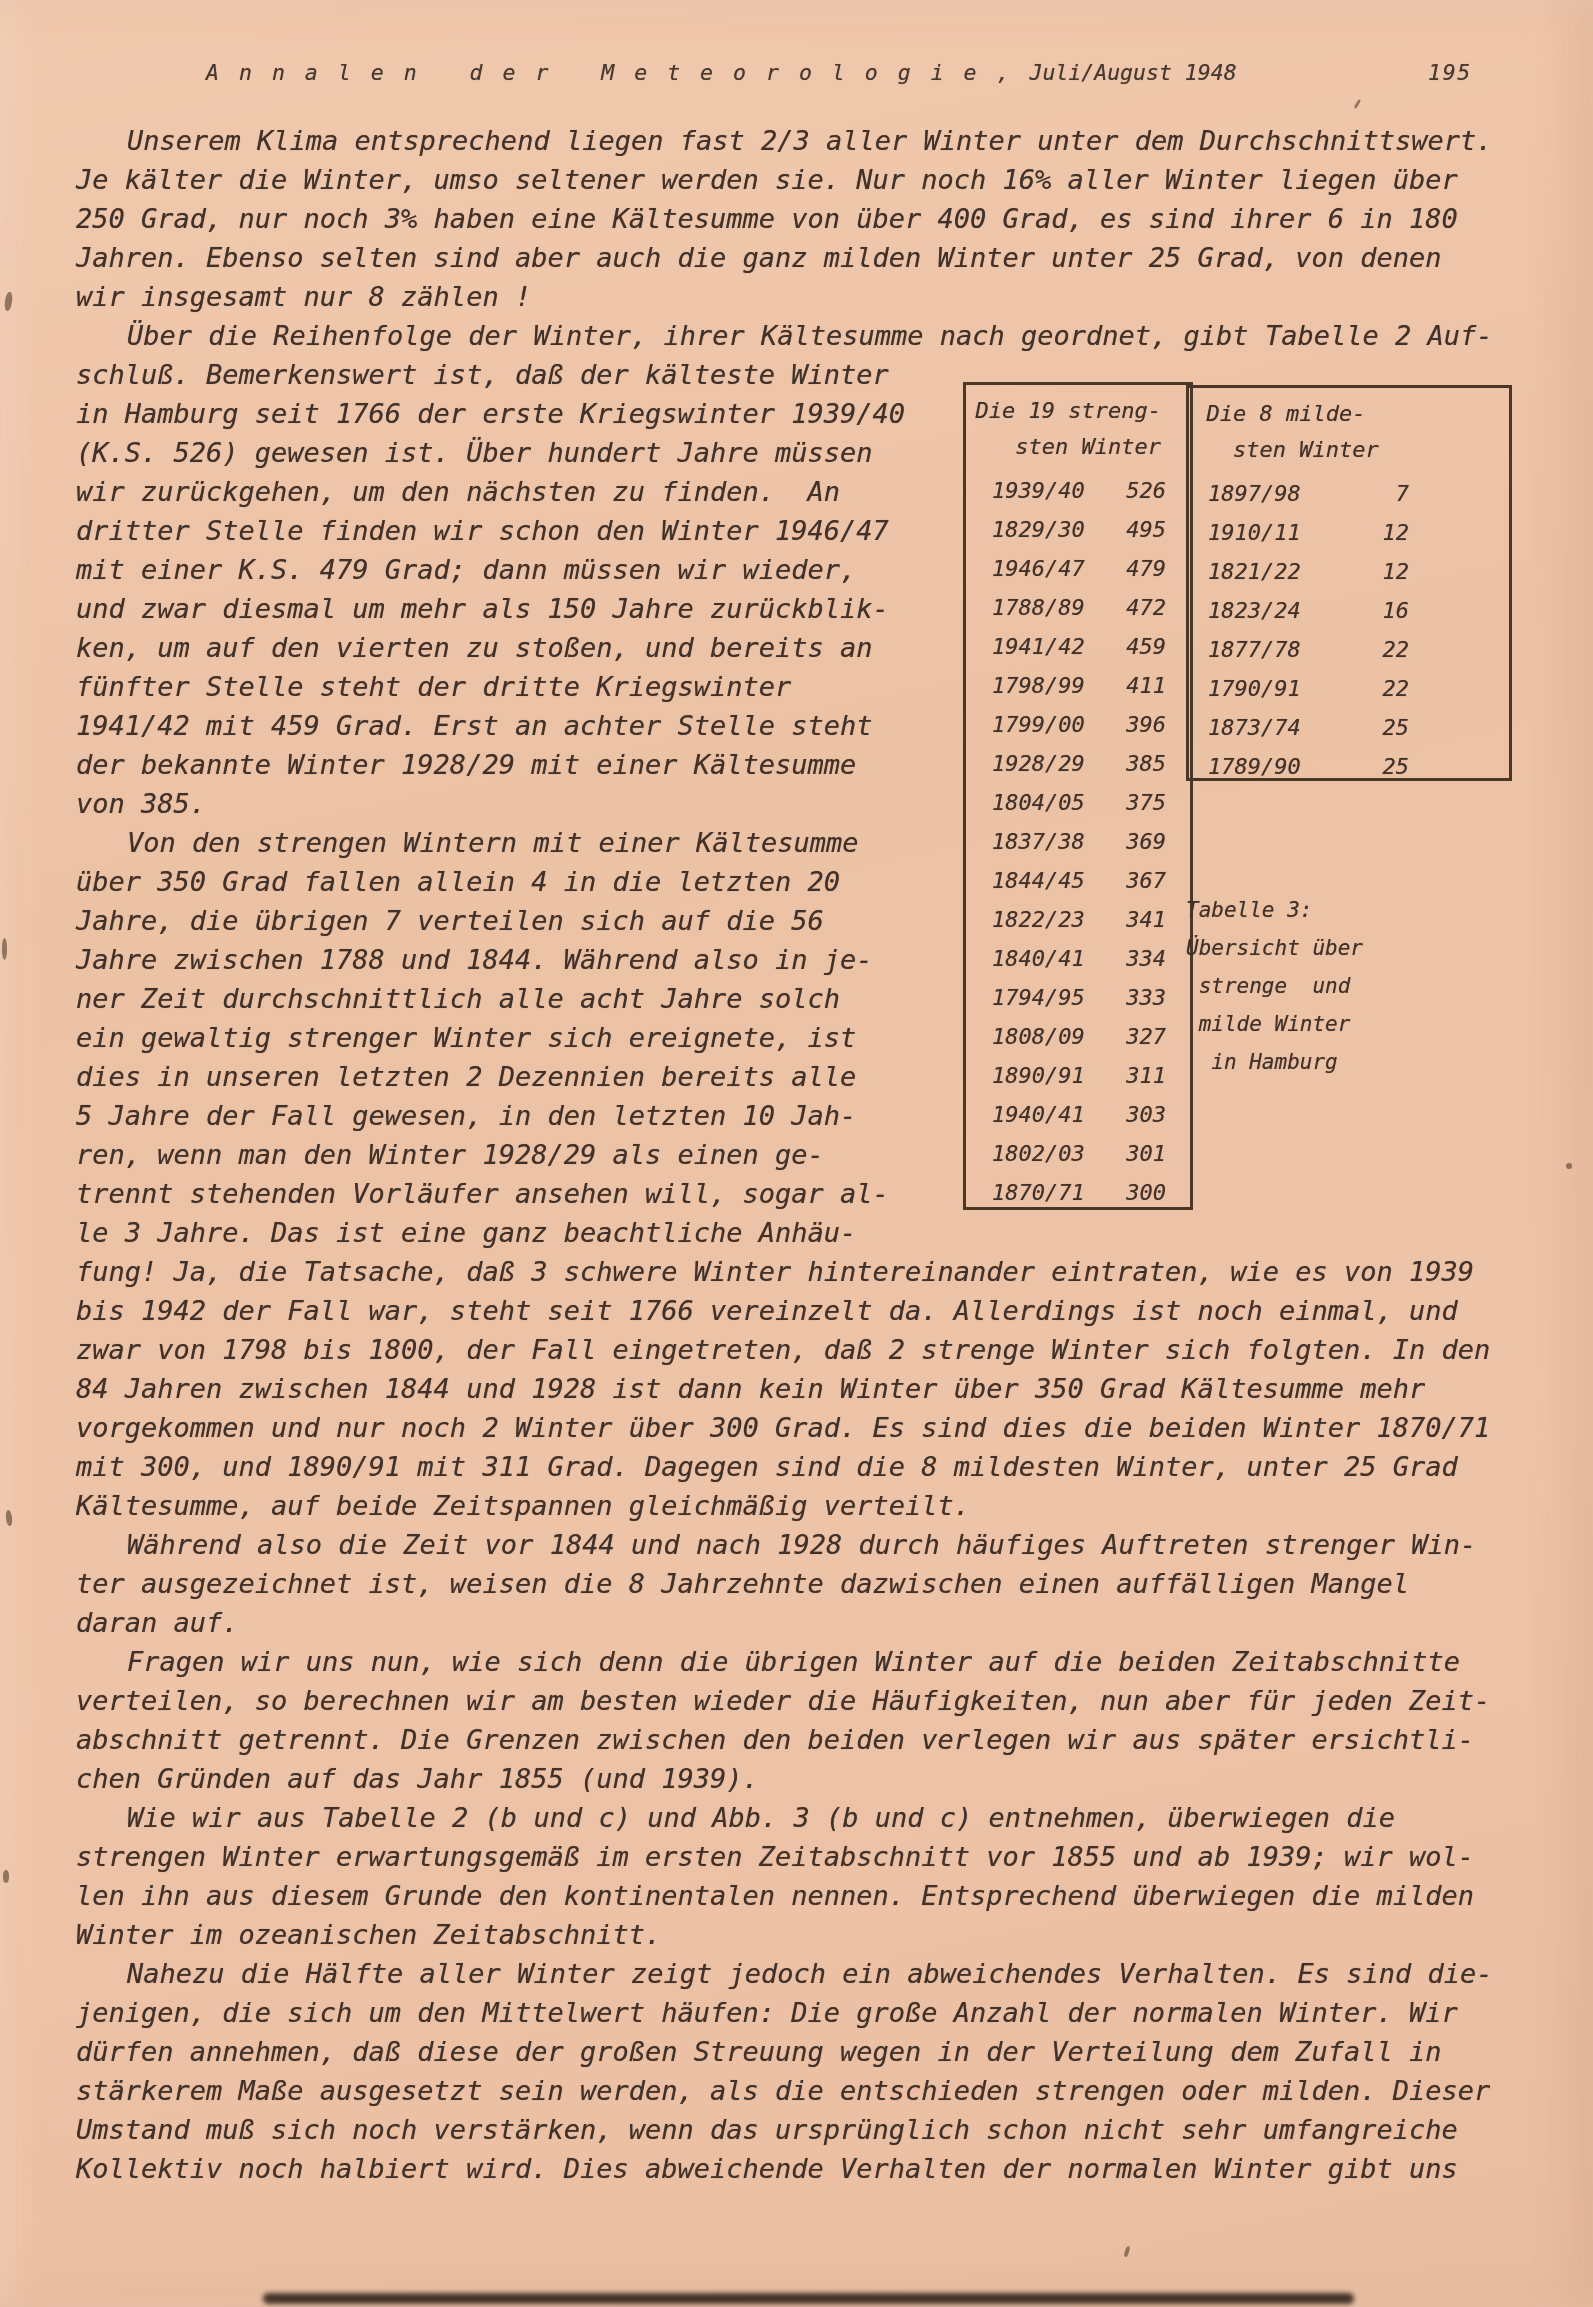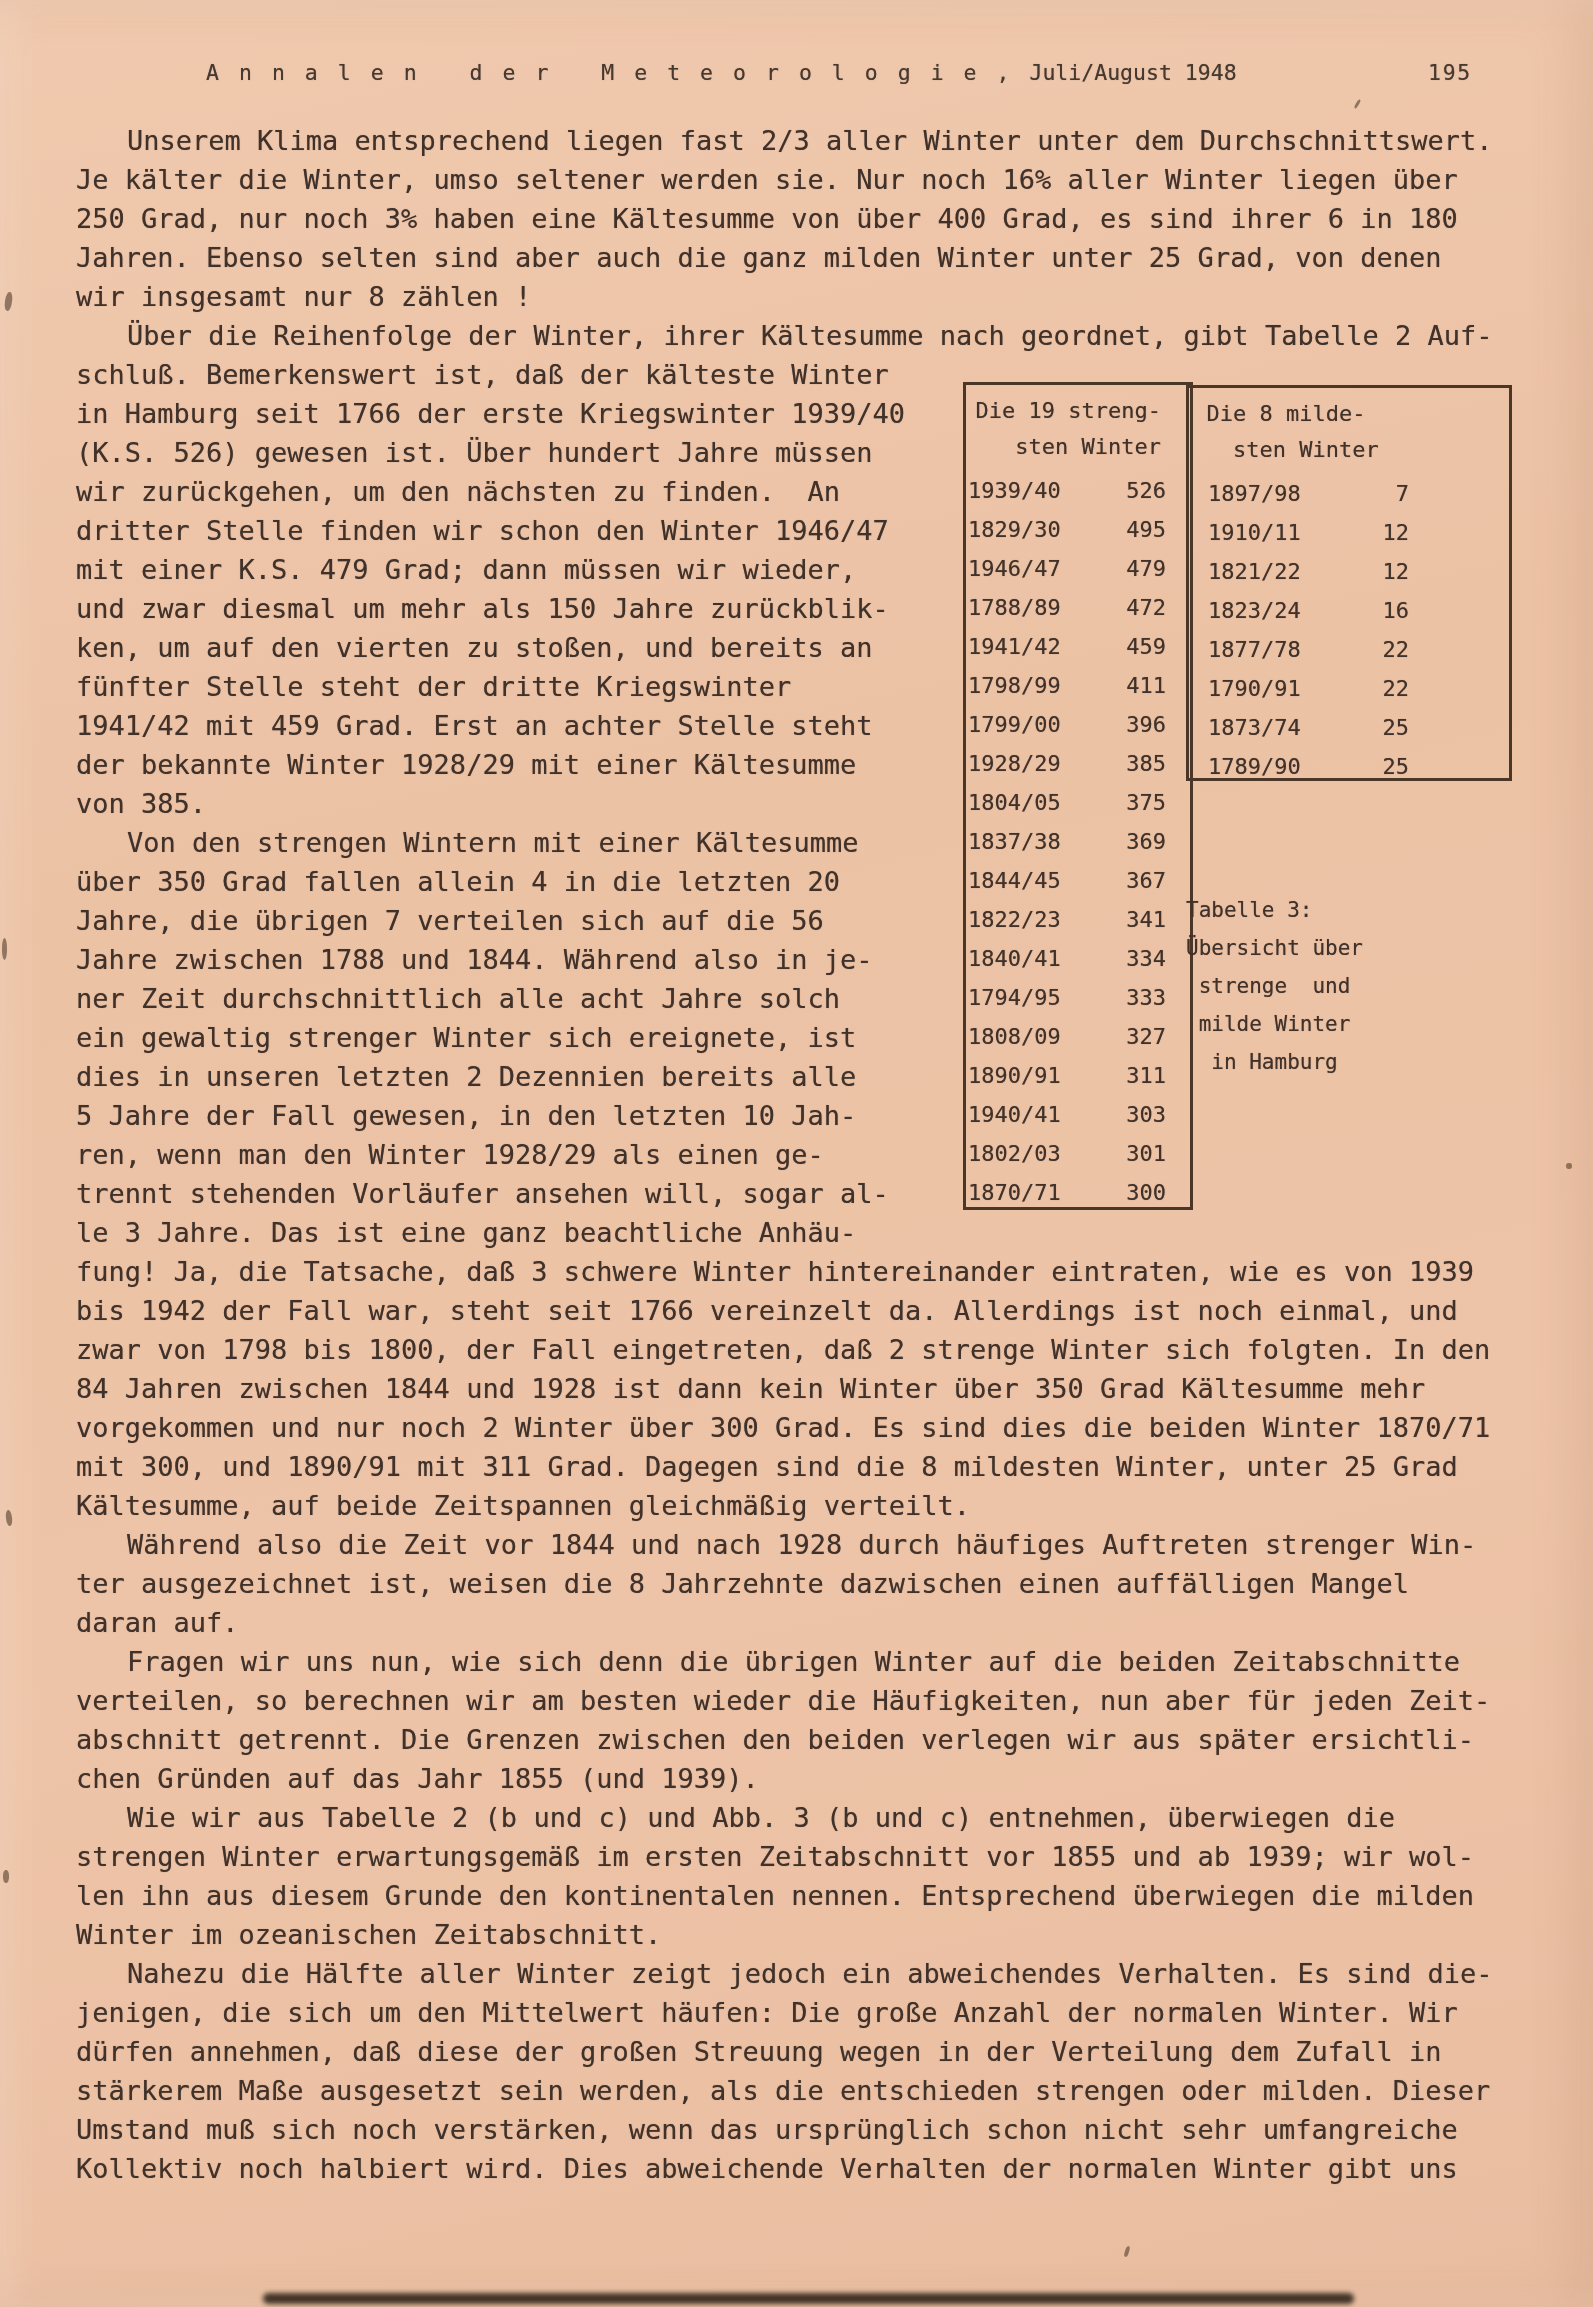--- a/index.html
+++ b/index.html
@@ -5,20 +5,21 @@
   html,body { margin:0; padding:0; background:#888; }
   .page {
     position:relative;
     width:1593px; height:2307px;
     background:linear-gradient(168deg,#f0c9ae 0%,#ecc2a5 35%,#eec4a8 65%,#e9bda0 100%);
     box-shadow: inset -19px 0 48px rgba(150,100,70,0.14), inset 14.3px 0 32px rgba(255,238,224,0.28);
     font-family:"DejaVu Sans Mono", monospace;
     color:#40322a;
     overflow:hidden;
     text-shadow:0 0 0.8px rgba(61,45,34,0.55);
+    font-style:italic;
   }
   .header {
     display:flex; align-items:flex-start;
     padding:59px 121px 0 206px;
     font-size:21.5px; line-height:27px;
     color:#463930;
   }
   .journal { letter-spacing:0.93em; white-space:pre; }
   .issue   { white-space:pre; }
   .pagenum { margin-left:auto; letter-spacing:0.08em; }
@@ -28,21 +29,21 @@
   p.ind { text-indent:51px; }
 
   
   .tfloat { float:right; width:563px; height:891px; position:relative; font-size:22px; line-height:39px; }
   .tbox { position:absolute; box-sizing:border-box; border:3.2px solid #4a3728; }
   .box-strengste { left:1px;     top:27px; width:230px; height:828px; }
   .box-mildeste  { left:211px; top:30px; width:326px; height:396px;margin-left:13px;  }
   .thead { white-space:pre-wrap; padding:8px 3.2px 0 9.6px; line-height:36px; }
   .box-mildeste .thead { padding-left:17.5px; }
   .trows { margin-top:6.4px; }
-  .trow { display:flex; justify-content:space-between; padding:0 24px 0 2px; }
+  .trow { display:flex; justify-content:space-between; padding:0 24px 0 26px; }
   .box-mildeste .trow { padding:0 100px 0 19px; }
   .tcaption { position:absolute; left:224px; top:536px; font-size:21px; line-height:38px; white-space:pre-wrap; }
 
   
   .smudge { position:absolute; left:263px; top:2293px; width:1091px; height:11px;
             background:#261c12; opacity:.85; filter:blur(2.4px); border-radius:5.6px; }
   .speck { position:absolute; background:#45311f; opacity:.55; border-radius:45%; }
   .s1 { left:4.8px;    top:292px;  width:7.2px;  height:19px; transform:rotate(8deg); }
   .s2 { left:1.6px;    top:938px; width:5.6px;  height:22px; }
   .s3 { left:6.4px;    top:1510px; width:6.4px;  height:16px; transform:rotate(-6deg); }

